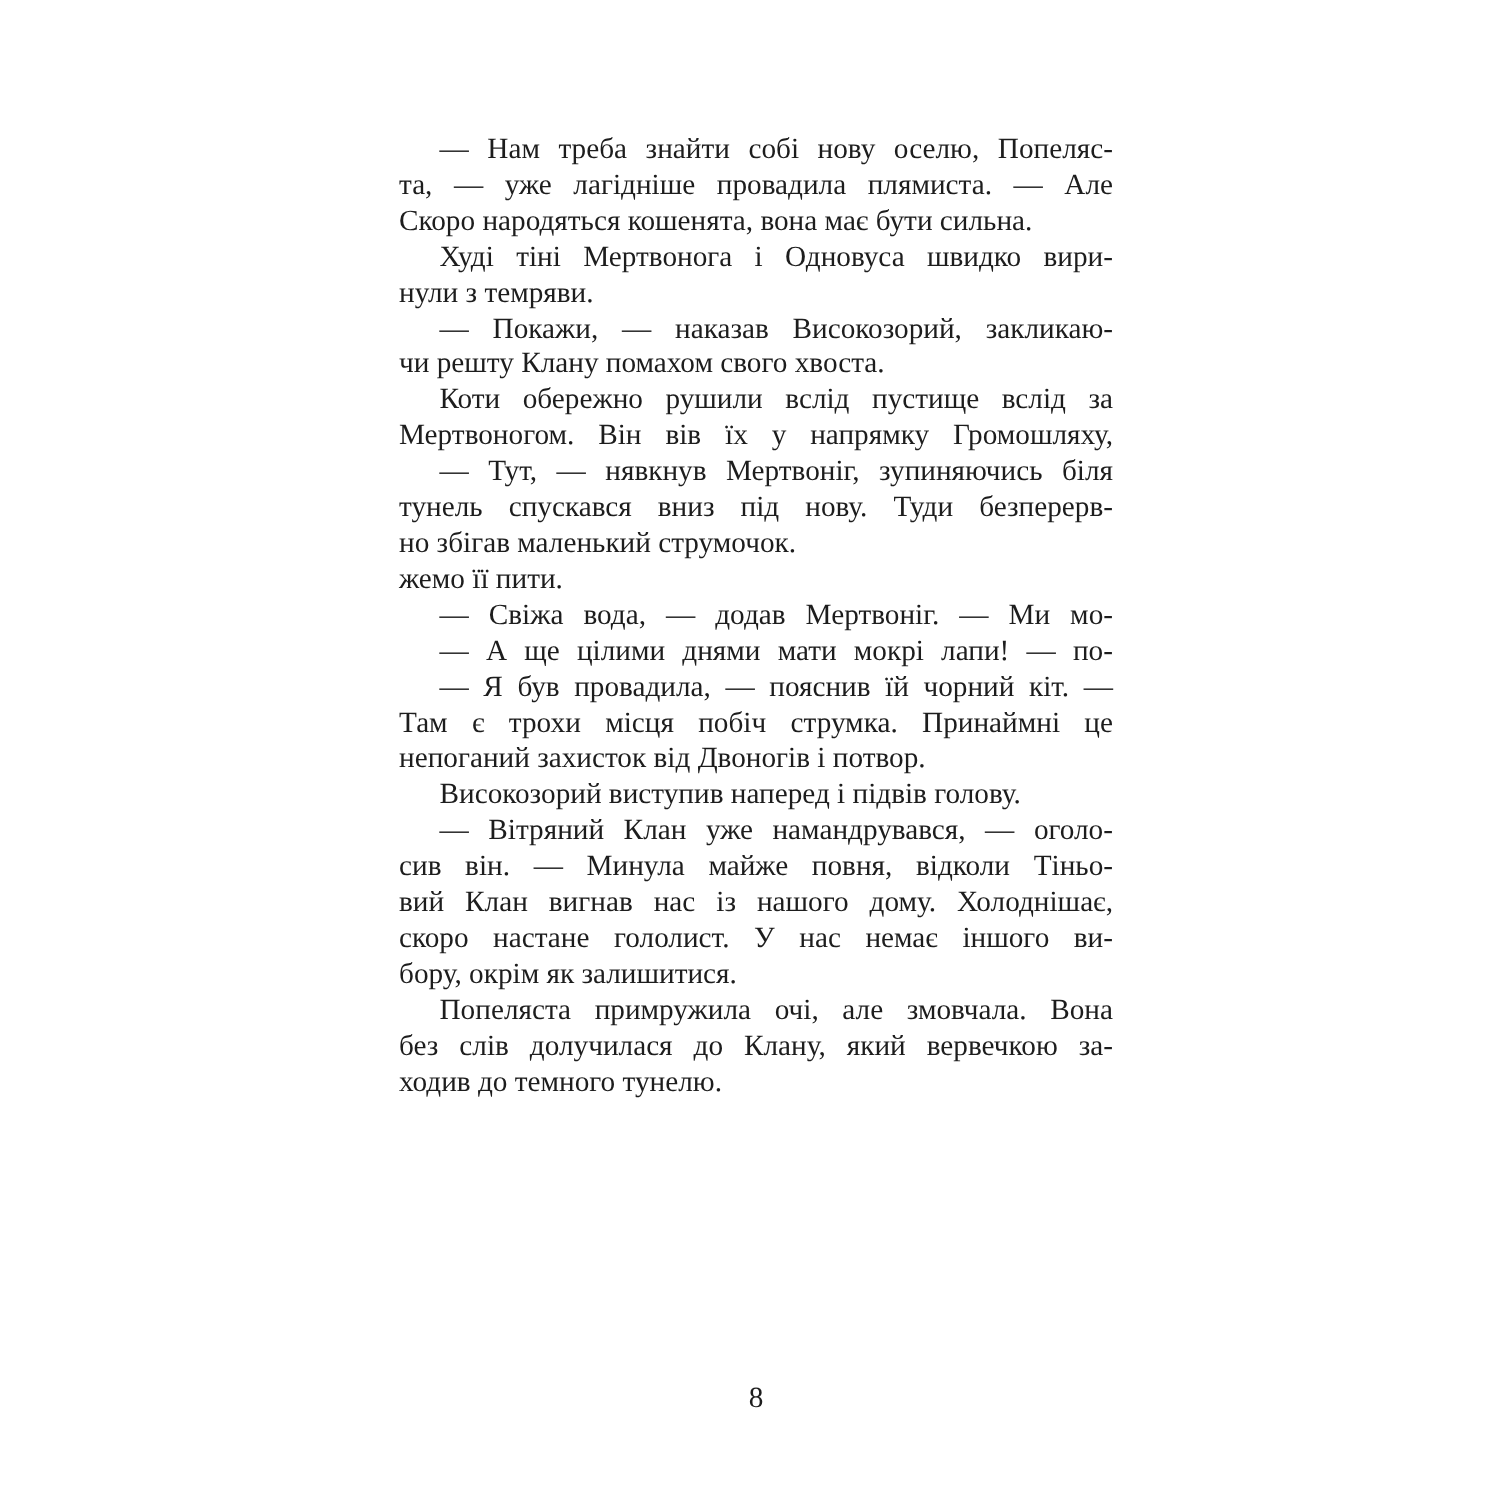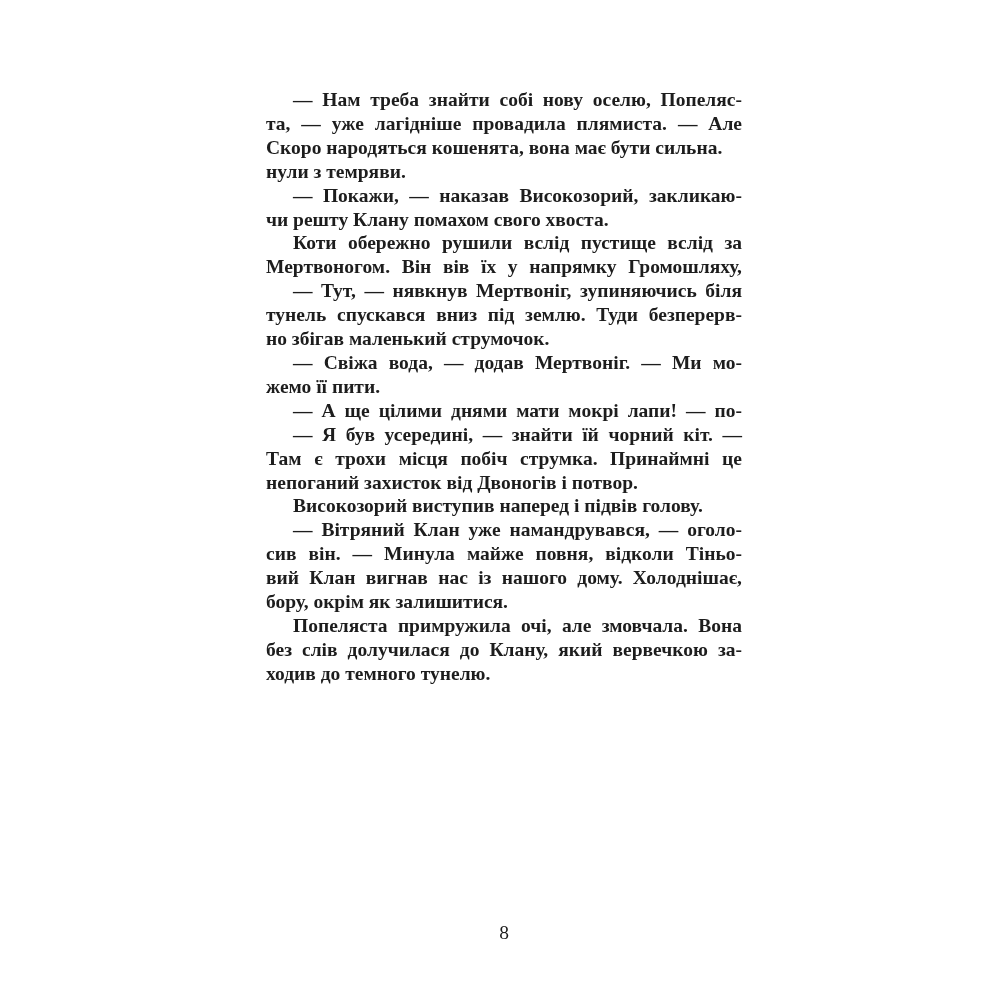--- a/index.html
+++ b/index.html
@@ -18,21 +18,21 @@
   }
   .text-block {
     position: absolute;
     left: 266px;
     top: 88px;
     width: 476px;
     color: #1d1d1d;
     font-family: "Liberation Serif", serif;
     font-size: 19.5px;
     line-height: 23.9px;
-    font-weight: 700;
+    font-weight: 400;
   }
   .paragraph { margin: 0; padding: 0; }
   .line {
     text-align: justify;
     text-align-last: justify;
   }
   .line.final {
     text-align-last: left;
   }
   .line.first {
@@ -54,54 +54,56 @@
 <body>
 
 <div class="sheet">
   <main class="text-block" id="text-block">
       <div class="paragraph">
         <div class="line first">— Нам треба знайти собі нову оселю, Попеляс-</div>
         <div class="line">та, — уже лагідніше провадила плямиста. — Але</div>
         <div class="line final">Скоро народяться кошенята, вона має бути сильна.</div>
       </div>
       <div class="paragraph">
+        <div class="line first">Худі тіні Мертвонога і Одновуса швидко вири-</div>
         <div class="line final">нули з темряви.</div>
       </div>
       <div class="paragraph">
         <div class="line first">— Покажи, — наказав Високозорий, закликаю-</div>
         <div class="line final">чи решту Клану помахом свого хвоста.</div>
       </div>
       <div class="paragraph">
         <div class="line first">Коти обережно рушили вслід пустище вслід за</div>
         <div class="line">Мертвоногом. Він вів їх у напрямку Громошляху,</div>
       </div>
       <div class="paragraph">
         <div class="line first">— Тут, — нявкнув Мертвоніг, зупиняючись біля</div>
-        <div class="line">тунель спускався вниз під землю. Туди безперерв-</div>
+        <div class="line">тунель спускався вниз під нову. Туди безперерв-</div>
         <div class="line final">но збігав маленький струмочок.</div>
       </div>
       <div class="paragraph">
+        <div class="line final">жемо її пити.</div>
         <div class="line first">— Свіжа вода, — додав Мертвоніг. — Ми мо-</div>
-        <div class="line final">жемо її пити.</div>
       </div>
       <div class="paragraph">
         <div class="line first">— А ще цілими днями мати мокрі лапи! — по-</div>
       </div>
       <div class="paragraph">
-        <div class="line first">— Я був усередині, — знайти їй чорний кіт. —</div>
+        <div class="line first">— Я був провадила, — пояснив їй чорний кіт. —</div>
         <div class="line">Там є трохи місця побіч струмка. Принаймні це</div>
         <div class="line final">непоганий захисток від Двоногів і потвор.</div>
       </div>
       <div class="paragraph">
         <div class="line first final">Високозорий виступив наперед і підвів голову.</div>
       </div>
       <div class="paragraph">
         <div class="line first">— Вітряний Клан уже намандрувався, — оголо-</div>
         <div class="line">сив він. — Минула майже повня, відколи Тіньо-</div>
         <div class="line">вий Клан вигнав нас із нашого дому. Холоднішає,</div>
+        <div class="line">скоро настане гололист. У нас немає іншого ви-</div>
         <div class="line final">бору, окрім як залишитися.</div>
       </div>
       <div class="paragraph">
         <div class="line first">Попеляста примружила очі, але змовчала. Вона</div>
         <div class="line">без слів долучилася до Клану, який вервечкою за-</div>
         <div class="line final">ходив до темного тунелю.</div>
       </div>
     </main>
   <div class="page-number">8</div>
 </div>

